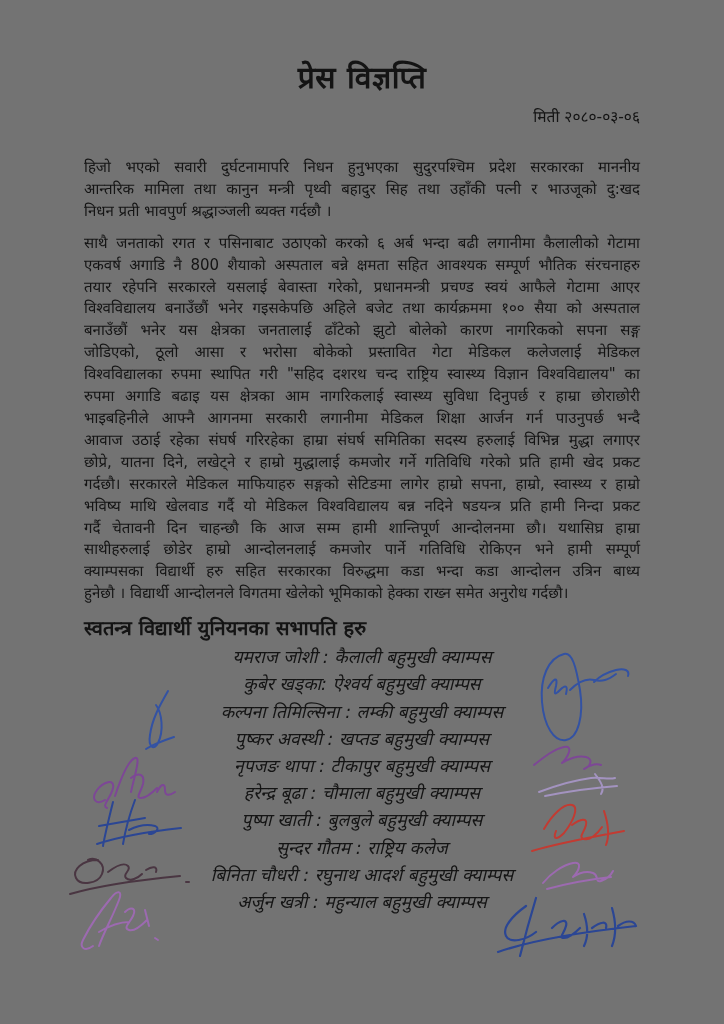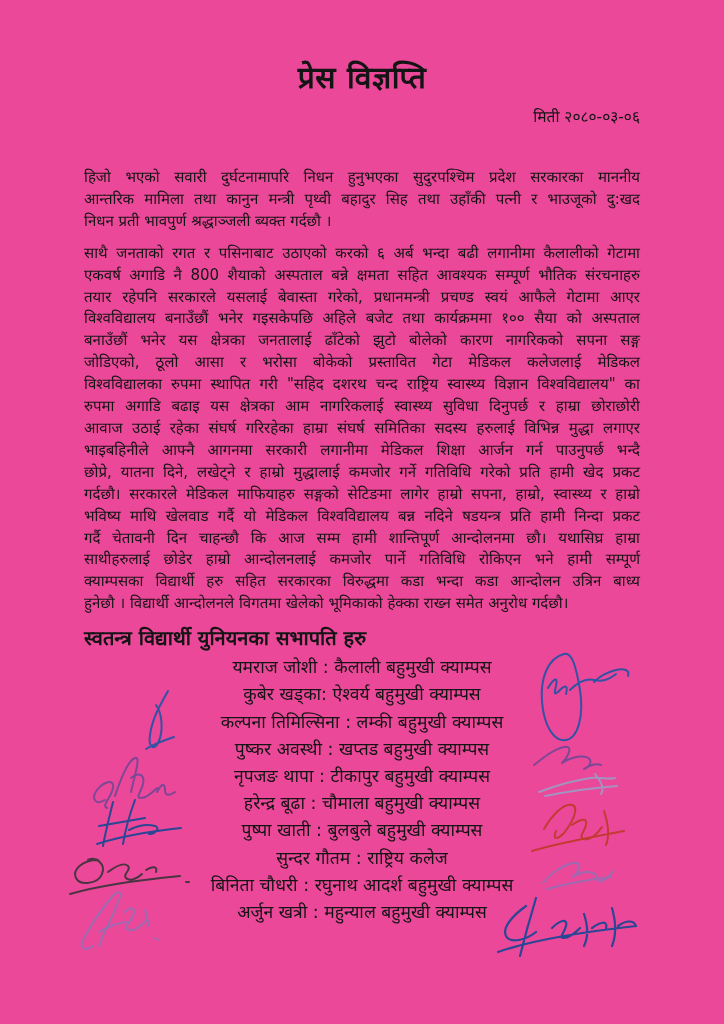--- a/index.html
+++ b/index.html
@@ -1,37 +1,37 @@
 <!DOCTYPE html>
 <html><head>
 <meta charset="utf-8">
 <style>
   html,body{margin:0;padding:0;background:#ffffff;}
   .page{
     position:relative;
     width:724px;height:1024px;
-    background:#ec4899;
+    background:#737373;
     font-family:"DejaVu Sans", sans-serif;
     color:#141414;
     overflow:hidden;
   }
   .content{padding:0 84px;}
   .doc-title{
     padding-top:56px;
     text-align:center;
     font-size:30px;
     font-weight:bold;
     letter-spacing:0.5px;
   }
   .doc-date{
     margin-top:8px;
     text-align:right;
     font-size:15.5px;
   }
-  .para{margin-top:40px;}
+  .para{margin-top:30px;}
   .para2{margin-top:10px;}
   .jline{
     font-size:15px;
     line-height:21.9px;
     text-align:justify;
     text-align-last:justify;
   }
   .jline.last{
     text-align-last:left;
   }
@@ -39,20 +39,21 @@
     margin-top:9px;
     text-align:left;
     font-size:20px;
     font-weight:bold;
   }
   .signers-list{margin-top:3px;}
   .signer{
     text-align:center;
     font-size:17.5px;
     line-height:27.2px;
+    font-style:italic;
   }
   .sig{position:absolute;pointer-events:none;}
   .sig path{fill:none;stroke-linecap:round;stroke-linejoin:round;}
 </style>
 </head>
 <body>
 
 <div class="page">
   <div class="content">
 
@@ -67,22 +68,22 @@
 
     <div class="para para2">
         <div class="jline">साथै जनताको रगत र पसिनाबाट उठाएको करको ६ अर्ब भन्दा बढी लगानीमा कैलालीको गेटामा</div>
         <div class="jline">एकवर्ष अगाडि नै 800 शैयाको अस्पताल बन्ने क्षमता सहित आवश्यक सम्पूर्ण भौतिक संरचनाहरु</div>
         <div class="jline">तयार रहेपनि सरकारले यसलाई बेवास्ता गरेको, प्रधानमन्त्री प्रचण्ड स्वयं आफैले गेटामा आएर</div>
         <div class="jline">विश्वविद्यालय बनाउँछौं भनेर गइसकेपछि अहिले बजेट तथा कार्यक्रममा १०० सैया को अस्पताल</div>
         <div class="jline">बनाउँछौं भनेर यस क्षेत्रका जनतालाई ढाँटेको झुटो बोलेको कारण  नागरिकको सपना सङ्ग</div>
         <div class="jline">जोडिएको, ठूलो आसा र भरोसा बोकेको प्रस्तावित गेटा मेडिकल कलेजलाई मेडिकल</div>
         <div class="jline">विश्वविद्यालका रुपमा स्थापित गरी "सहिद दशरथ चन्द राष्ट्रिय स्वास्थ्य विज्ञान विश्वविद्यालय" का</div>
         <div class="jline">रुपमा अगाडि बढाइ यस क्षेत्रका आम नागरिकलाई स्वास्थ्य सुविधा दिनुपर्छ र हाम्रा छोराछोरी</div>
+        <div class="jline">भाइबहिनीले आफ्नै आगनमा सरकारी लगानीमा मेडिकल शिक्षा आर्जन गर्न पाउनुपर्छ भन्दै</div>
         <div class="jline">आवाज उठाई रहेका संघर्ष गरिरहेका हाम्रा संघर्ष समितिका सदस्य हरुलाई विभिन्न मुद्धा लगाएर</div>
-        <div class="jline">भाइबहिनीले आफ्नै आगनमा सरकारी लगानीमा मेडिकल शिक्षा आर्जन गर्न पाउनुपर्छ भन्दै</div>
         <div class="jline">छोप्रे, यातना दिने, लखेट्ने र हाम्रो मुद्धालाई कमजोर गर्ने गतिविधि गरेको प्रति हामी खेद प्रकट</div>
         <div class="jline">गर्दछौ। सरकारले मेडिकल माफियाहरु सङ्गको सेटिङमा लागेर हाम्रो सपना, हाम्रो, स्वास्थ्य र हाम्रो</div>
         <div class="jline">भविष्य माथि खेलवाड गर्दै यो मेडिकल विश्वविद्यालय बन्न नदिने षडयन्त्र प्रति हामी निन्दा प्रकट</div>
         <div class="jline">गर्दै चेतावनी दिन चाहन्छौ कि आज सम्म हामी शान्तिपूर्ण आन्दोलनमा छौ। यथासिघ्र हाम्रा</div>
         <div class="jline">साथीहरुलाई छोडेर हाम्रो आन्दोलनलाई कमजोर पार्ने गतिविधि रोकिएन भने हामी सम्पूर्ण</div>
         <div class="jline">क्याम्पसका विद्यार्थी हरु सहित सरकारका विरुद्धमा कडा भन्दा कडा आन्दोलन उत्रिन बाध्य</div>
         <div class="jline last">हुनेछौ । विद्यार्थी  आन्दोलनले विगतमा खेलेको भूमिकाको हेक्का राख्न समेत अनुरोध गर्दछौ।</div>
       </div>
 
     <div class="signers-heading">स्वतन्त्र विद्यार्थी युनियनका सभापति हरु</div>

